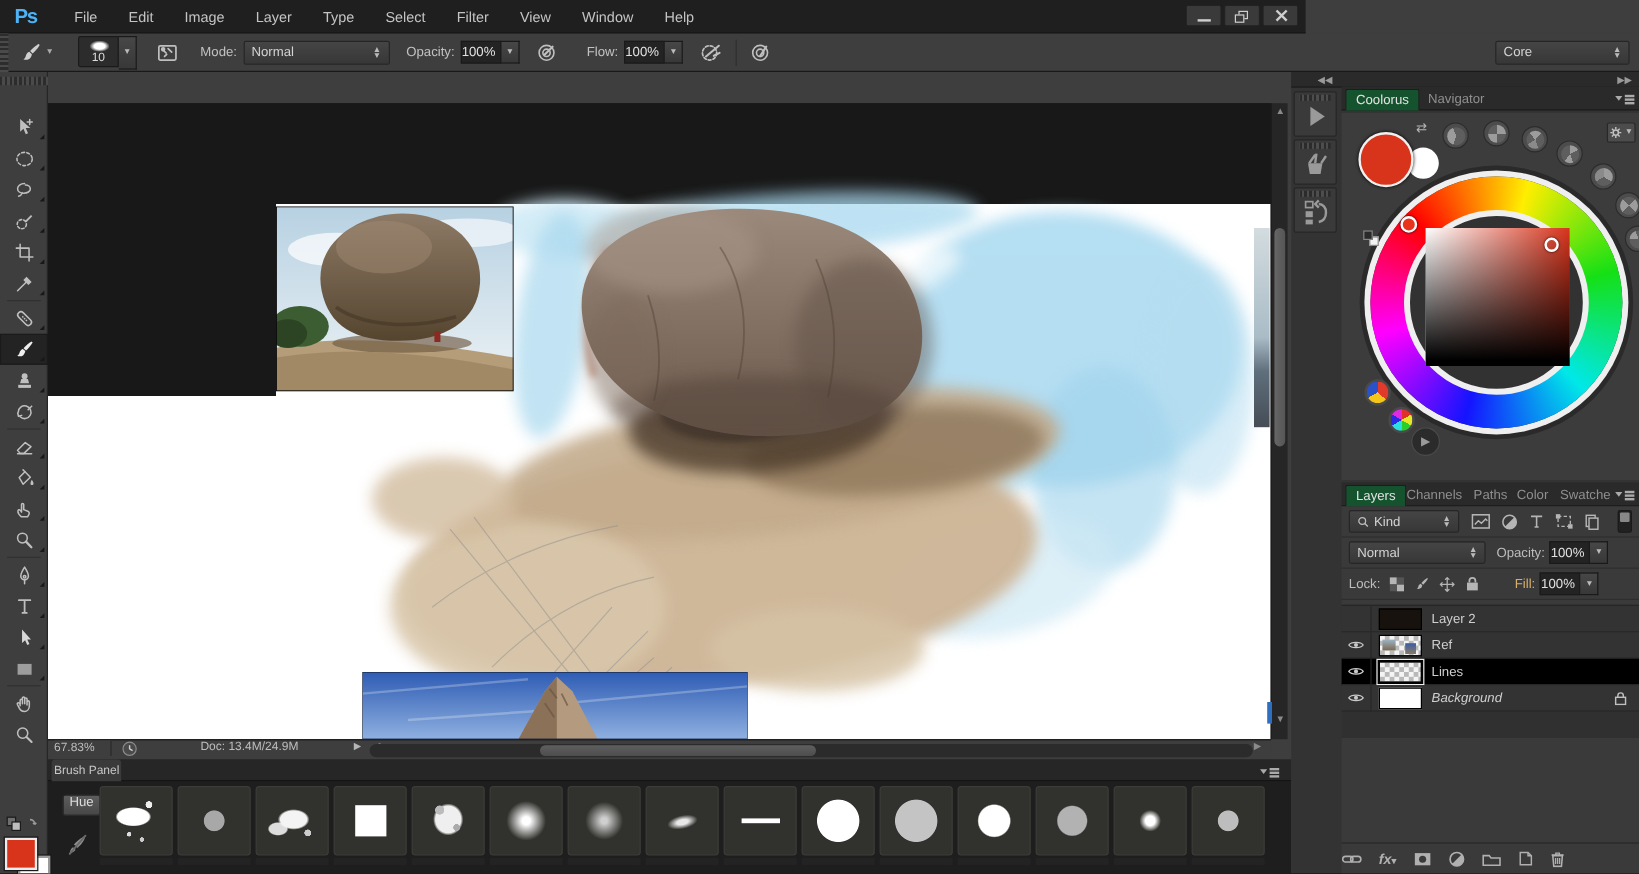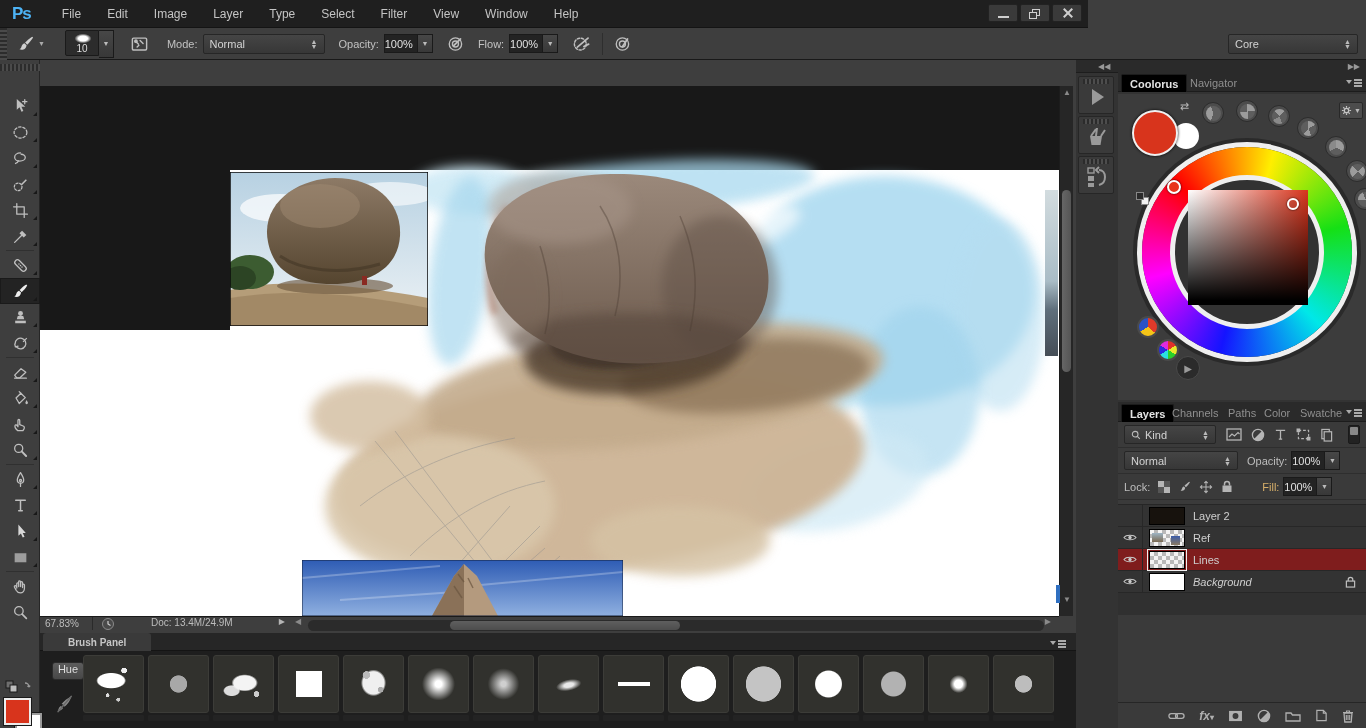--- a/index.html
+++ b/index.html
@@ -58,34 +58,34 @@
 
 
 #statusbar{left:40px;top:616px;width:1019px;height:17px;background:#3e3e3e;border-top:1px solid #1a1a1a;display:flex;align-items:flex-start;font-size:10px;color:#bdbdbd}
 #zoomfield{width:48px;height:13px;margin-left:5px;background:#3e3e3e;border-right:1px solid #2a2a2a;display:flex;align-items:center}
 #hscroll{position:absolute;left:268px;top:3px;width:736px;height:11px;background:#2b2b2b;border-radius:6px}
 #hthumb{position:absolute;left:142px;top:1px;width:230px;height:9px;background:linear-gradient(#5f5f5f,#4d4d4d);border-radius:5px}
 
 
 #brushpanel{left:40px;top:633px;width:1036px;height:95px;background:#1e1e1e}
 #bpheader{height:18px;background:#262626;border-bottom:1px solid #141414;position:relative}
-#bptab{position:absolute;left:3px;top:0;height:18px;background:#3a3a3a;border-radius:3px 3px 0 0;display:flex;align-items:center;padding:0 25px;font-size:10px;font-weight:bold;color:#c6c6c6}
+#bptab{position:absolute;left:3px;top:0;height:18px;background:#3a3a3a;border-radius:3px 3px 0 0;display:flex;align-items:center;padding:0 2px;font-size:10px;font-weight:normal;color:#c6c6c6}
 #huebtn{position:absolute;left:12px;top:29px;width:32px;height:18px;background:linear-gradient(#5d5d5d,#474747);border:1px solid #2a2a2a;border-radius:3px;color:#ddd;font-size:11px;display:flex;justify-content:center}
 .bcell{position:absolute;top:22px;width:61px;height:58px;background:#31312d;border:1px solid #3c3c38;border-radius:3px}
 .bstrip{position:absolute;top:82px;width:61px;height:6px;background:#232323;border-radius:1px}
 .bthumb{position:absolute;inset:0}
 
 
 #dock{left:1076px;top:60px;width:290px;height:668px;background:#333}
 #dockhead{height:13px;background:#2a2a2a;border-bottom:1px solid #1d1d1d;position:relative;font-size:8px;color:#999}
 .istrip-btn{position:absolute;left:2px;width:36px;height:38px;background:#3a3a3a;border:1px solid #262626;border-radius:2px}
 .istrip-grip{height:5px;margin:2px 4px 0 4px;background:repeating-linear-gradient(to right,#2b2b2b 0 2px,#4d4d4d 2px 4px)}
 .panel-tabs{position:absolute;height:20px;width:248px;background:#2a2a2a;border-bottom:1px solid #1c1c1c}
 .ptab{position:absolute;top:2px;height:18px;display:flex;align-items:center;padding:0 8px;font-size:11px;color:#8f8f8f;white-space:nowrap;overflow:hidden}
-.ptab.active{background:#000000;border:1px solid #1c1c1c;border-bottom:none;border-radius:2px 2px 0 0;color:#e3e3e3;font-weight:bold}
+.ptab.active{background:#14532d;border:1px solid #1c1c1c;border-bottom:none;border-radius:2px 2px 0 0;color:#e3e3e3;font-weight:normal}
 .pmenu{position:absolute;top:6px;width:16px;height:10px}
 .pmenu .tri{position:absolute;left:0;top:2px;border-left:3px solid transparent;border-right:3px solid transparent;border-top:4px solid #aaa}
 .pmenu .lines{position:absolute;left:8px;top:1px;width:8px;height:2px;background:#aaa;box-shadow:0 3px 0 #aaa,0 6px 0 #aaa}
 
 
 #coolorus-content{position:absolute;left:42px;top:34px;width:248px;height:306px;background:#3c3c3c;overflow:hidden}
 #wheel{position:absolute;left:24px;top:53px;width:210px;height:210px;border-radius:50%;
  background:conic-gradient(from 315deg,#ff0000,#ffee00 60deg,#15e015 120deg,#00e8e8 180deg,#1414ff 240deg,#ff00ff 300deg,#ff0000 360deg);
  box-shadow:0 0 0 5px #efefef,0 0 0 9px rgba(20,20,20,.45)}
 #wheelinner{position:absolute;left:52px;top:81px;width:154px;height:154px;border-radius:50%;background:#323232;border:5px solid #efefef}
@@ -103,26 +103,26 @@
 #reseticon .b2{position:absolute;left:5px;top:5px;width:8px;height:8px;background:#f2f2f2;border:1px solid #888}
 #gearbtn{position:absolute;left:221px;top:8px;width:24px;height:17px;background:#4c4c4c;border:1px solid #282828;border-radius:2px;display:flex;align-items:center;justify-content:center;gap:2px}
 .wheelbtn{position:absolute;width:22px;height:22px;border-radius:50%;border:2px solid #4a4a4a}
 #playbtn{position:absolute;left:58px;top:262px;width:24px;height:24px;border-radius:50%;background:#2b2b2b;border:1px solid #4a4a4a;color:#9a9a9a;font-size:10px;display:flex;align-items:center;justify-content:center}
 
 
 #layers-content{position:absolute;left:42px;top:362px;width:248px;height:306px;background:#3a3a3a}
 .lrow{position:relative;height:26px;display:flex;align-items:center;padding:0 6px;border-bottom:1px solid #2e2e2e}
 #layerlist{position:absolute;left:0;top:82px;width:248px;height:111px;background:#303030;border-top:1px solid #262626}
 .layer{position:relative;height:22px;display:flex;align-items:center;border-bottom:1px solid #272727;background:#333;font-size:11px;color:#cfcfcf}
-.layer.selected{background:#7f1d1d}
+.layer.selected{background:#000000}
 .eyebox{width:25px;height:22px;border-right:1px solid #272727;display:flex;align-items:center;justify-content:center;flex:none}
 .thumb{width:36px;height:18px;border:1px solid #000;margin:0 8px 0 6px;flex:none;position:relative;overflow:hidden}
 .checker{background:conic-gradient(#b9b9b9 25%,#f4f4f4 0 50%,#b9b9b9 0 75%,#f4f4f4 0);background-size:8px 8px}
 .lname{white-space:nowrap}
-#layersbottom{position:absolute;left:0;bottom:0;width:248px;height:26px;background:#3a3a3a;border-top:1px solid #262626;display:flex;align-items:center;justify-content:flex-end;gap:14px;padding-right:12px}
+#layersbottom{position:absolute;left:0;bottom:0;width:248px;height:26px;background:#3a3a3a;border-top:1px solid #262626;display:flex;align-items:center;gap:14px;padding-right:12px}
 .lockicon{width:16px;height:14px;display:flex;align-items:center;justify-content:center;margin-right:5px}
 </style>
 </head>
 <body>
 
 <div id="app">
 
   <div id="menubar" class="abs">
     <span id="pslogo">Ps</span>
     <span class="menuitem">File</span>
@@ -186,40 +186,40 @@
       <div class="numfield" style="width:34px">100%</div>
       <div class="numbtn">▼</div>
     </div>
     <div class="toolbtn32" style="margin-left:10px">
       <svg class="icon" width="18" height="18" viewBox="0 0 16 16">
           <circle cx="7.5" cy="8" r="5.5"></circle>
           <circle cx="7.5" cy="8" r="2.7"></circle>
           <path d="M6 9.5l6-6" stroke-width="1.6"></path>
         </svg>
     </div>
-    <span class="oblabel" style="margin-left:9px">Flow:</span>
+    <span class="oblabel" style="margin-left:20px">Flow:</span>
     <div style="display:flex">
       <div class="numfield" style="width:34px">100%</div>
       <div class="numbtn">▼</div>
     </div>
     <div class="toolbtn32" style="margin-left:10px">
       <svg class="icon" width="19" height="19" viewBox="0 0 16 16">
           <circle cx="7" cy="8.5" r="5" stroke-dasharray="2 1.4"></circle>
           <path d="M4.5 11l9-7.5M10 10.5l4-2" stroke-width="1.5"></path>
         </svg>
     </div>
     <div class="obsep"></div>
     <div class="toolbtn32">
       <svg class="icon" width="18" height="18" viewBox="0 0 16 16">
           <circle cx="7.5" cy="8" r="5.5"></circle>
           <circle cx="7.5" cy="8" r="2.7"></circle>
           <path d="M7.5 10.5l4.5-7" stroke-width="1.6"></path>
         </svg>
     </div>
-    <div class="select" style="position:absolute;right:8px;top:6px;width:130px">
+    <div class="select" style="position:absolute;right:8px;top:6px;width:112px">
       <span>Core</span>
       <span class="updown">
           <span>▲</span>
           <span>▼</span>
         </span>
     </div>
   </div>
 
 
   <div id="toolcol" class="abs">
@@ -483,21 +483,21 @@
   </div>
 
   <div id="statusbar" class="abs">
     <div id="zoomfield">
         <span>67.83%</span>
       </div>
     <svg width="14" height="14" viewBox="0 0 14 14" style="margin-left:8px">
         <circle cx="7" cy="7" r="5.5" fill="#4a4a4a" stroke="#8a8a8a"></circle>
         <path d="M7 4v3l2.5 1.5" stroke="#cfcfcf" fill="none" stroke-width="1.2"></path>
       </svg>
-    <span style="margin-left:36px">Doc: 13.4M/24.9M</span>
+    <span style="margin-left:52px">Doc: 13.4M/24.9M</span>
     <span style="margin-left:46px;color:#b5b5b5;font-size:8px">▶</span>
     <span style="margin-left:10px;color:#8a8a8a;font-size:8px">◀</span>
     <div id="hscroll">
       <div id="hthumb"></div>
     </div>
     <span style="position:absolute;right:8px;color:#8a8a8a;font-size:8px">▶</span>
   </div>
 
   <div id="brushpanel" class="abs">
     <div id="bpheader">

